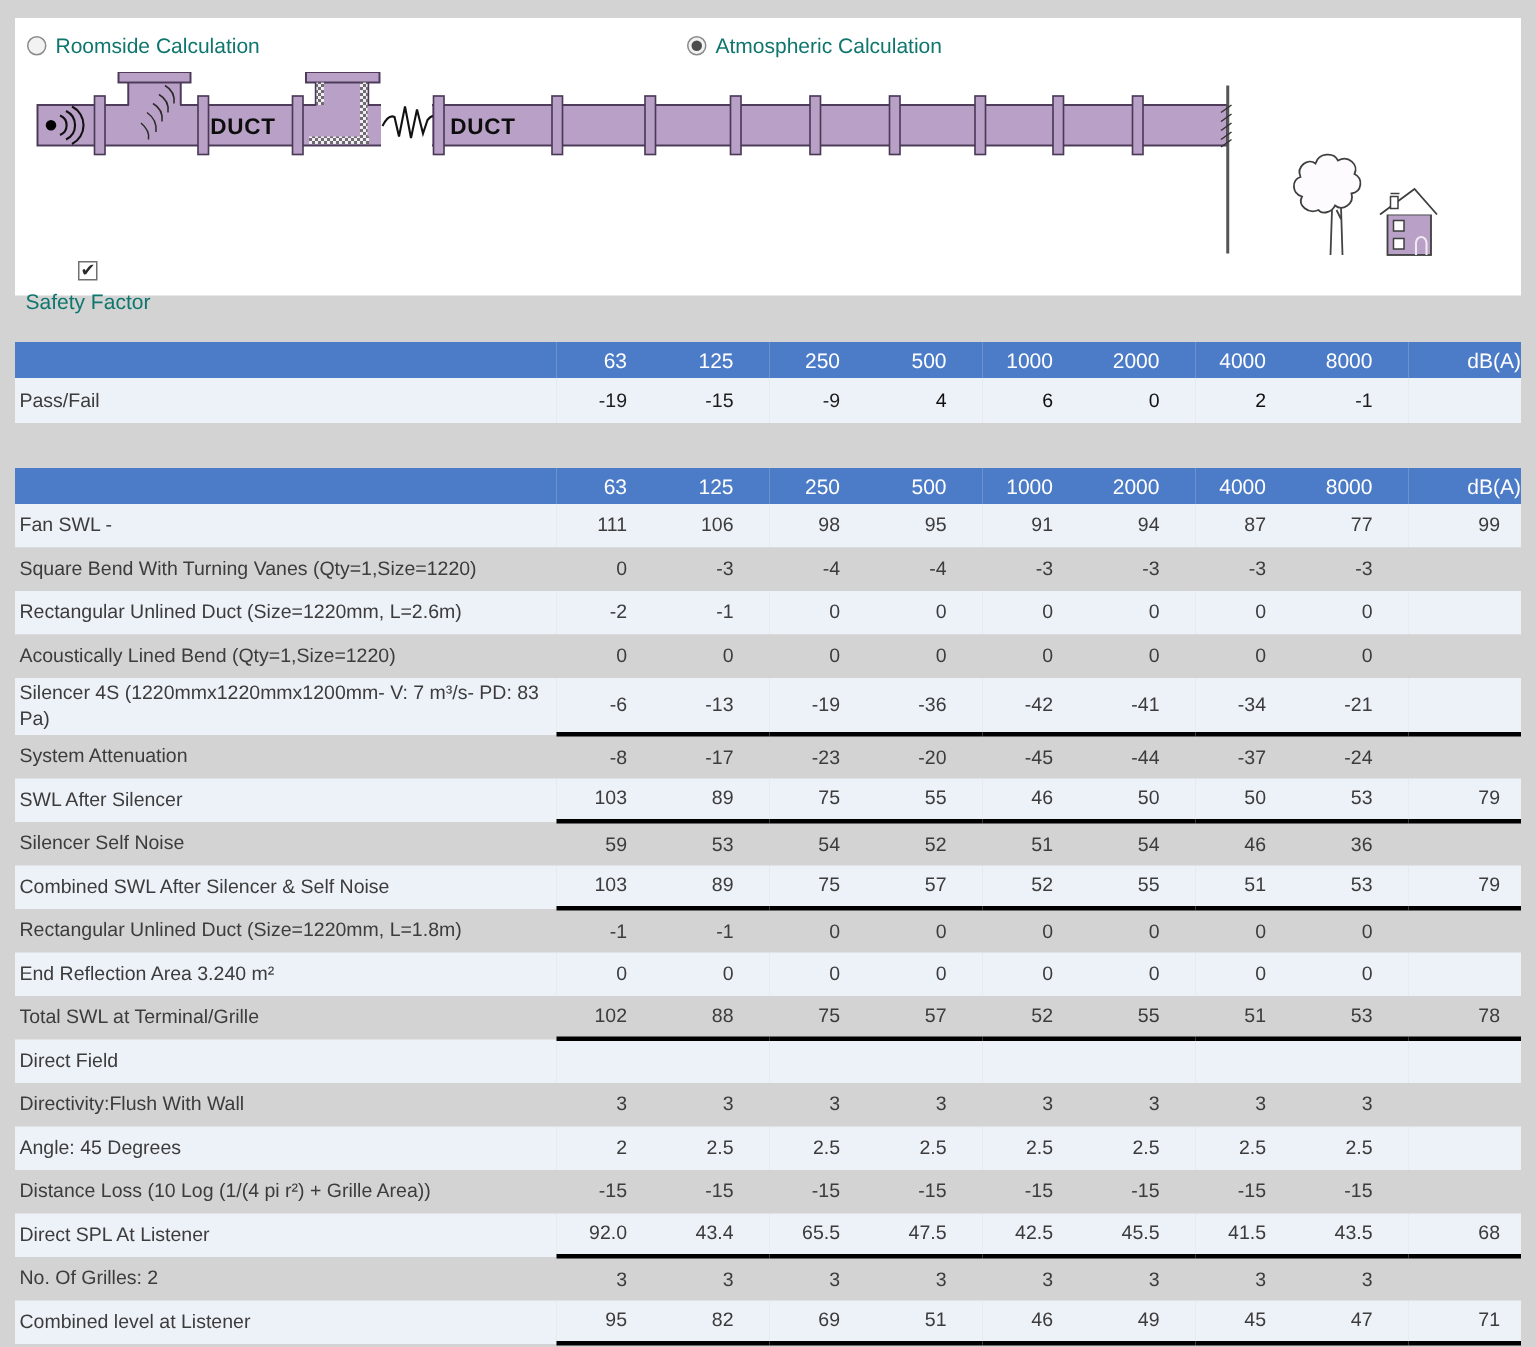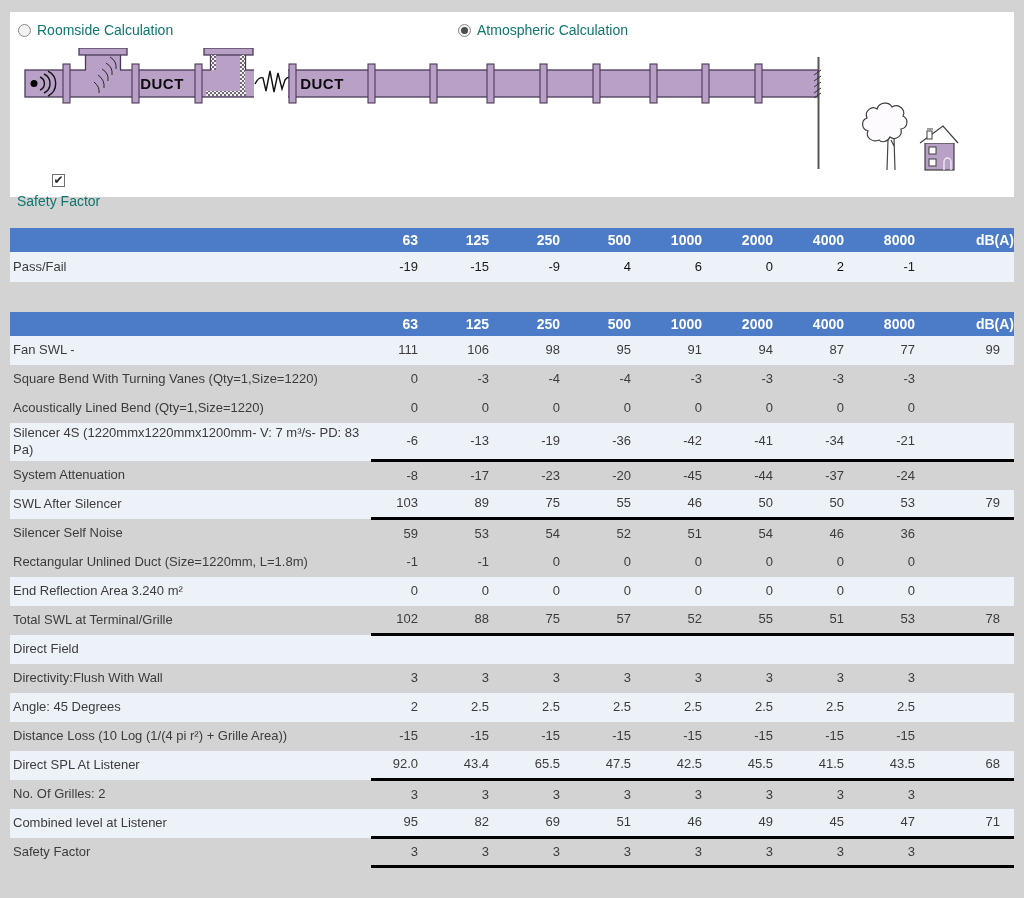--- a/index.html
+++ b/index.html
@@ -31,21 +31,21 @@
   .ink{fill:none;stroke:#111;stroke-width:1.4;}
   .outline{fill:none;stroke:#444;stroke-width:1.2;}
   .duct-label{font-family:"Liberation Sans",sans-serif;font-weight:bold;font-size:15px;fill:#0d0d0d;letter-spacing:.5px;}
   
   table{border-collapse:collapse;table-layout:fixed;width:1004px;position:absolute;left:10px;}
   #summary-table{top:228px;}
   #detail-table{top:312px;}
   col.c-label{width:361px;}
   col.c-num{width:71px;}
   col.c-dba{width:75px;}
-  th{background:var(--blue);color:#fff;font-weight:bold;font-size:14px;height:24px;
+  th{background:var(--blue);color:#fff;font-weight:normal;font-size:14px;height:24px;
      text-align:right;padding:0 24px 0 0;}
   th.label{padding:0;}
   th.dba{padding-right:0;}
   td{font-size:13px;height:25px;padding:0;line-height:1.3;}
   #summary-table td{height:26px;}
   td.label{text-align:left;padding:2px 4px 2px 3px;}
   td.num{text-align:right;padding-right:24px;}
   td.dba{text-align:right;padding-right:14px;}
   tr.light td{background:var(--rowlight);}
   tr.gray td{background:var(--rowgray);}
@@ -245,20 +245,32 @@
         <td class="num">0</td>
         <td class="num">-3</td>
         <td class="num">-4</td>
         <td class="num">-4</td>
         <td class="num">-3</td>
         <td class="num">-3</td>
         <td class="num">-3</td>
         <td class="num">-3</td>
         <td class="dba"></td>
       </tr>
+      <tr class="light">
+        <td class="label">Rectangular Unlined Duct (Size=1220mm, L=2.6m)</td>
+        <td class="num">-2</td>
+        <td class="num">-1</td>
+        <td class="num">0</td>
+        <td class="num">0</td>
+        <td class="num">0</td>
+        <td class="num">0</td>
+        <td class="num">0</td>
+        <td class="num">0</td>
+        <td class="dba"></td>
+      </tr>
       <tr class="gray">
         <td class="label">Acoustically Lined Bend (Qty=1,Size=1220)</td>
         <td class="num">0</td>
         <td class="num">0</td>
         <td class="num">0</td>
         <td class="num">0</td>
         <td class="num">0</td>
         <td class="num">0</td>
         <td class="num">0</td>
         <td class="num">0</td>
@@ -305,20 +317,32 @@
         <td class="num">59</td>
         <td class="num">53</td>
         <td class="num">54</td>
         <td class="num">52</td>
         <td class="num">51</td>
         <td class="num">54</td>
         <td class="num">46</td>
         <td class="num">36</td>
         <td class="dba"></td>
       </tr>
+      <tr class="light u">
+        <td class="label">Combined SWL After Silencer &amp; Self Noise</td>
+        <td class="num">103</td>
+        <td class="num">89</td>
+        <td class="num">75</td>
+        <td class="num">57</td>
+        <td class="num">52</td>
+        <td class="num">55</td>
+        <td class="num">51</td>
+        <td class="num">53</td>
+        <td class="dba">79</td>
+      </tr>
       <tr class="gray">
         <td class="label">Rectangular Unlined Duct (Size=1220mm, L=1.8m)</td>
         <td class="num">-1</td>
         <td class="num">-1</td>
         <td class="num">0</td>
         <td class="num">0</td>
         <td class="num">0</td>
         <td class="num">0</td>
         <td class="num">0</td>
         <td class="num">0</td>

